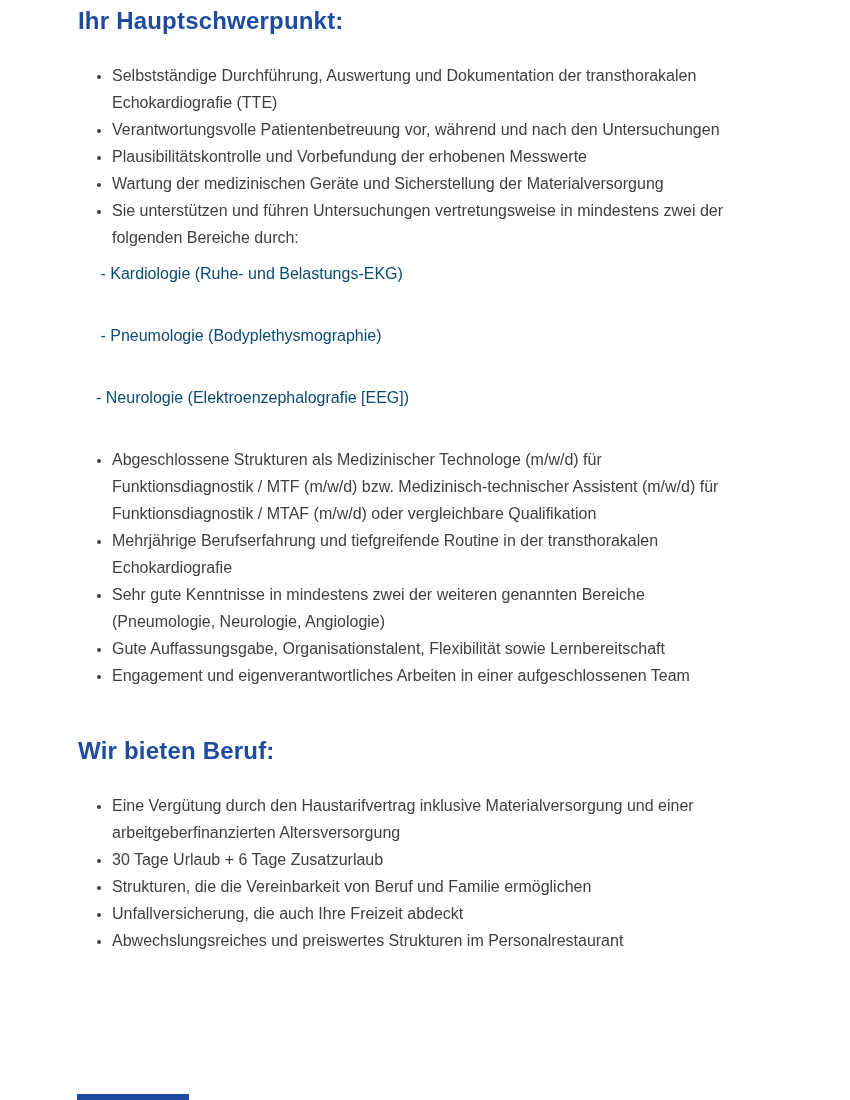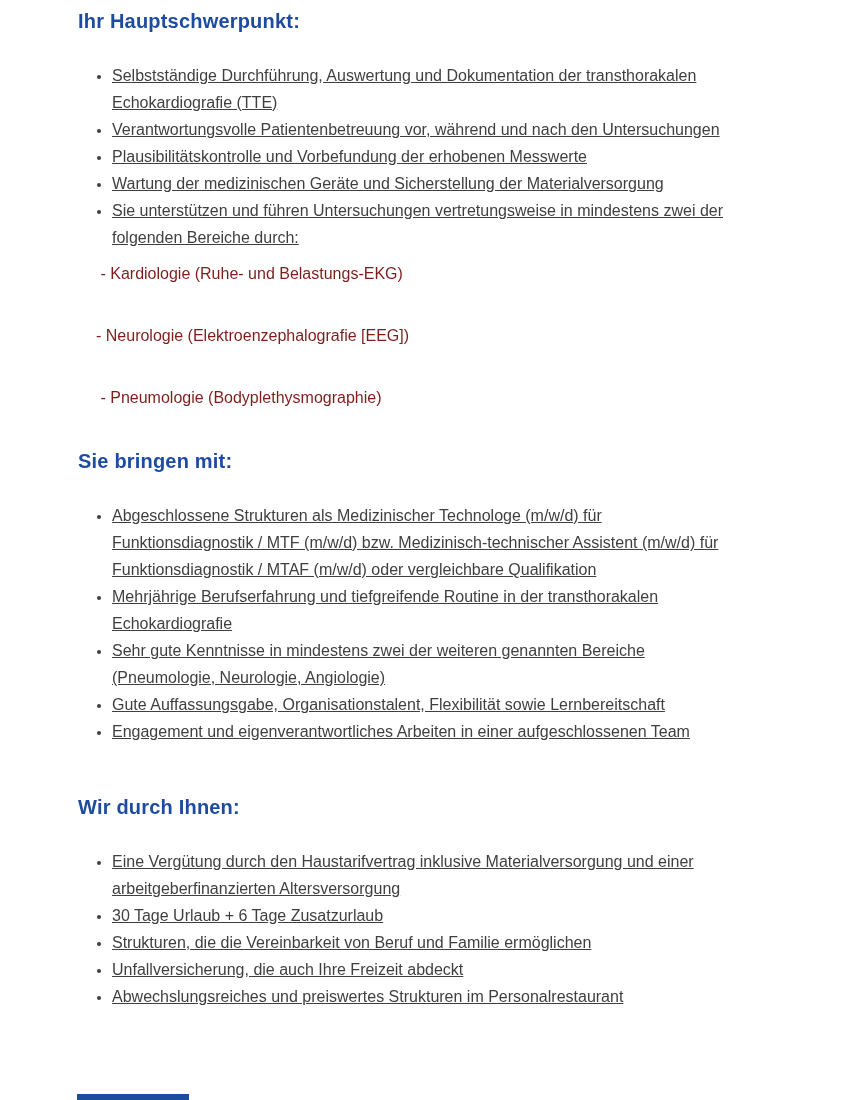--- a/index.html
+++ b/index.html
@@ -12,55 +12,54 @@
     height: 1100px;
     overflow: hidden;
     position: relative;
     font-family: "Liberation Sans", sans-serif;
     color: #3f3f3f;
   }
   .doc {
     padding: 6px 82px 0 78px;
   }
   h2.section-heading {
-    font-size: 20px;
+    font-size: 24px;
     line-height: 30px;
     font-weight: bold;
     color: #1d4b9f;
     margin: 0 0 26px 0;
     letter-spacing: 0.2px;
   }
   section.sec2 h2.section-heading { margin-top: 28px; }
   section.sec3 h2.section-heading { margin-top: 47px; }
   ul.bullet-list {
     list-style: disc outside;
     margin: 0;
     padding: 0 0 0 34px;
-    text-decoration: underline;
   }
   ul.bullet-list li {
     font-size: 16px;
     line-height: 27px;
     white-space: pre-wrap;
     color: #3f3f3f;
   }
   ul.bullet-list li::marker {
     color: #3f3f3f;
     font-size: 13px;
   }
   .sub-list {
     margin-top: 9px;
     padding-left: 18px;
   }
   .sub-list p {
     margin: 0 0 35px 0;
     font-size: 16px;
     line-height: 27px;
     white-space: pre-wrap;
-    color: #7f1d1d;
+    color: #0c4a6e;
   }
   .cutoff-bar {
     position: absolute;
     left: 77px;
     top: 1094px;
     width: 112px;
     height: 6px;
     background: #1d4b9f;
   }
 </style>
@@ -75,42 +74,41 @@
         <li>Selbstständige Durchführung, Auswertung und Dokumentation der transthorakalen
 Echokardiografie (TTE)</li>
         <li>Verantwortungsvolle Patientenbetreuung vor, während und nach den Untersuchungen</li>
         <li>Plausibilitätskontrolle und Vorbefundung der erhobenen Messwerte</li>
         <li>Wartung der medizinischen Geräte und Sicherstellung der Materialversorgung</li>
         <li>Sie unterstützen und führen Untersuchungen vertretungsweise in mindestens zwei der
 folgenden Bereiche durch:</li>
       </ul>
     <div class="sub-list">
         <p> - Kardiologie (Ruhe- und Belastungs-EKG)</p>
+        <p> - Pneumologie (Bodyplethysmographie)</p>
         <p>- Neurologie (Elektroenzephalografie [EEG])</p>
-        <p> - Pneumologie (Bodyplethysmographie)</p>
       </div>
   </section>
 
   <section class="sec2">
-    <h2 class="section-heading">Sie bringen mit:</h2>
     <ul class="bullet-list">
         <li>Abgeschlossene Strukturen als Medizinischer Technologe (m/w/d) für
 Funktionsdiagnostik / MTF (m/w/d) bzw. Medizinisch-technischer Assistent (m/w/d) für
 Funktionsdiagnostik / MTAF (m/w/d) oder vergleichbare Qualifikation</li>
         <li>Mehrjährige Berufserfahrung und tiefgreifende Routine in der transthorakalen
 Echokardiografie</li>
         <li>Sehr gute Kenntnisse in mindestens zwei der weiteren genannten Bereiche
 (Pneumologie, Neurologie, Angiologie)</li>
         <li>Gute Auffassungsgabe, Organisationstalent, Flexibilität sowie Lernbereitschaft</li>
         <li>Engagement und eigenverantwortliches Arbeiten in einer aufgeschlossenen Team</li>
       </ul>
   </section>
 
   <section class="sec3">
-    <h2 class="section-heading">Wir durch Ihnen:</h2>
+    <h2 class="section-heading">Wir bieten Beruf:</h2>
     <ul class="bullet-list">
         <li>Eine Vergütung durch den Haustarifvertrag inklusive Materialversorgung und einer
 arbeitgeberfinanzierten Altersversorgung</li>
         <li>30 Tage Urlaub + 6 Tage Zusatzurlaub</li>
         <li>Strukturen, die die Vereinbarkeit von Beruf und Familie ermöglichen</li>
         <li>Unfallversicherung, die auch Ihre Freizeit abdeckt</li>
         <li>Abwechslungsreiches und preiswertes Strukturen im Personalrestaurant</li>
       </ul>
   </section>
 

